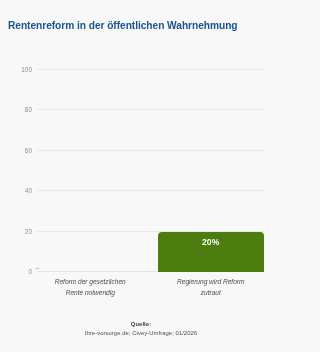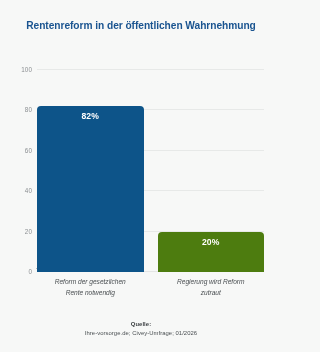--- a/index.html
+++ b/index.html
@@ -22,21 +22,21 @@
     inset: 0;
     background: #f7f8f7;
   }
 
   
   #chart-title {
     position: absolute;
     left: 0;
     right: 0;
     top: 19px;
-    text-align: center;
+    text-align: left;
     font-size: 10.2px;
     font-weight: bold;
     color: #1a5490;
     letter-spacing: -0.05px;
     line-height: 13px;
     padding: 0 8px;
     box-sizing: border-box;
   }
 
   
@@ -156,23 +156,20 @@
       </div>
       <div class="gridline" style="bottom: 121.2px;">
         <span class="ytick-label">60</span>
       </div>
       <div class="gridline" style="bottom: 161.6px;">
         <span class="ytick-label">80</span>
       </div>
       <div class="gridline" style="bottom: 202px;">
         <span class="ytick-label">100</span>
       </div>
-      <div class="bar" style="left: 0px; width: 106.5px; height: 165.64px; background: rgb(13, 84, 137);">
-        <div class="bar-value">82%</div>
-      </div>
       <div class="bar" style="left: 120.5px; width: 106.5px; height: 40.4px; background: #4d7c0f;">
         <div class="bar-value">20%</div>
       </div>
     </div>
 
   <div id="source-block">
     <div id="source-heading">Quelle:</div>
     <div id="source-text">Ihre-vorsorge.de; Civey-Umfrage; 01/2026</div>
   </div>
 

